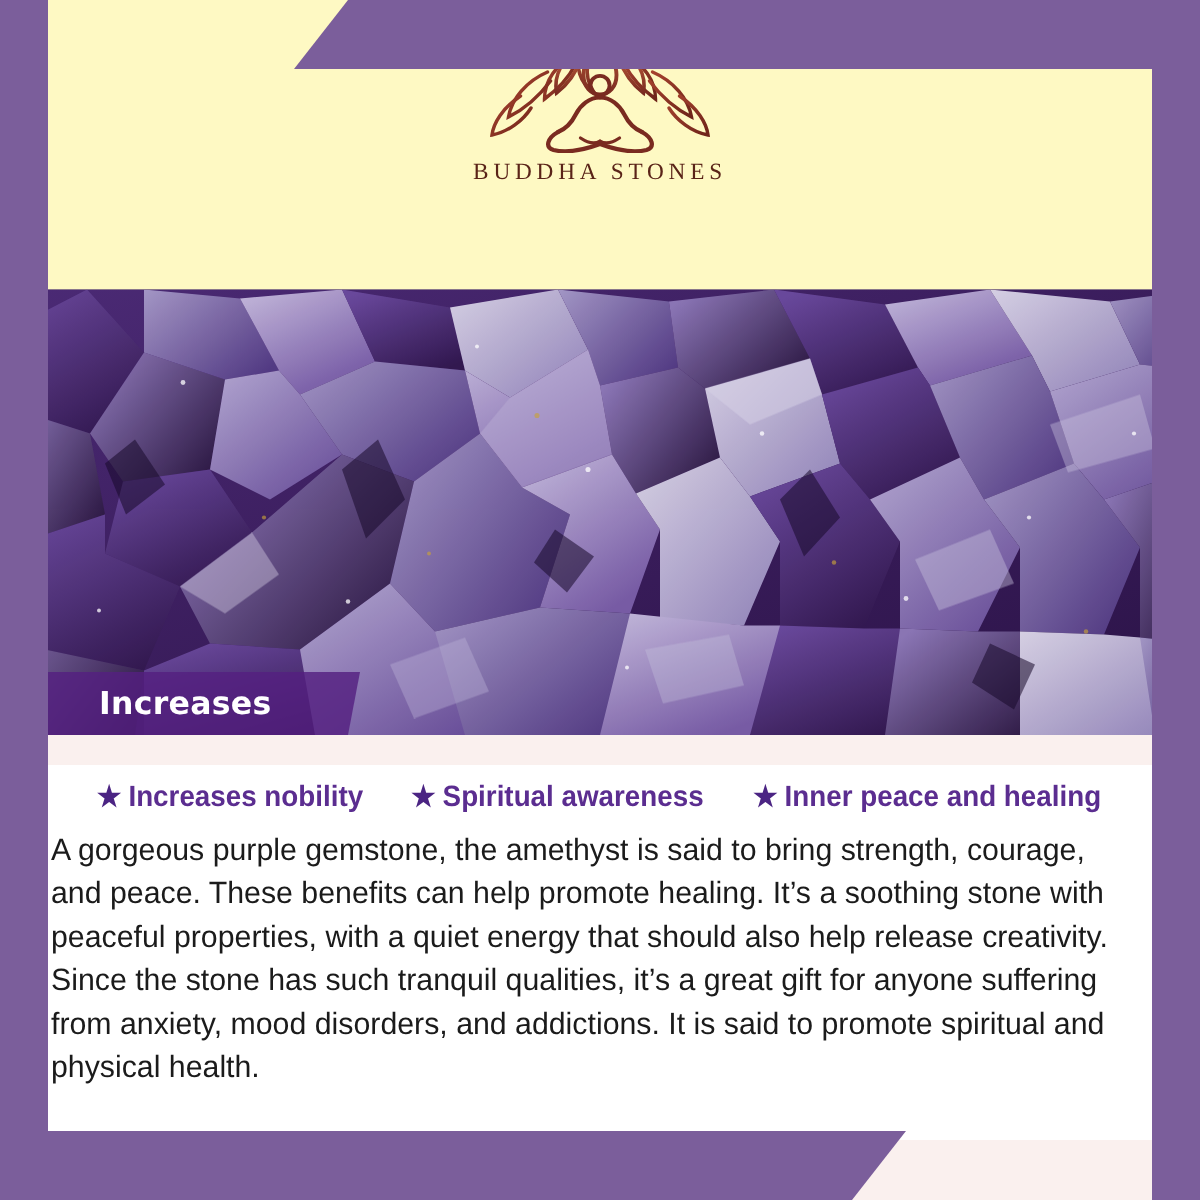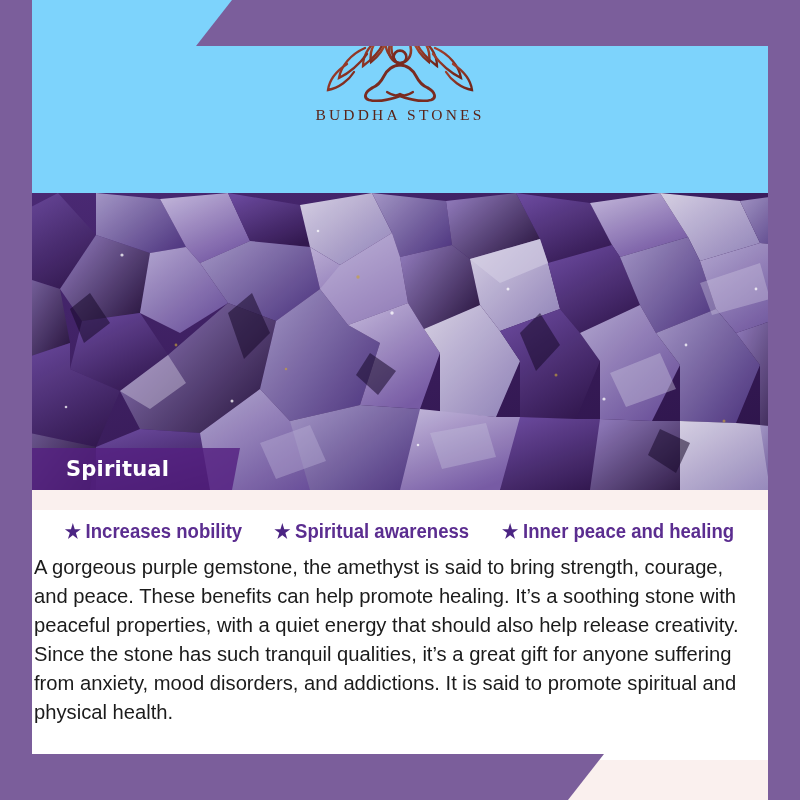--- a/index.html
+++ b/index.html
@@ -13,21 +13,21 @@
 
   
   #frame { position:absolute; inset:0; width:800px; height:800px; z-index:40; pointer-events:none; }
 
   
   .page { position:absolute; left:0; top:0; width:800px; height:800px; z-index:5; }
 
   
   .header {
     position:absolute; left:0; top:0; width:800px; height:193px;
-    background:#7dd3fc;
+    background:#fef9c3;
   }
 
   .logo-wrap {
     position:absolute; left:0; top:16px; width:800px;
     display:flex; flex-direction:column; align-items:center;
   }
   .logo-mark { width:150px; height:86px; display:block; }
   .logo-text {
     margin-top:4px;
     font-family:"Liberation Serif", serif;
@@ -293,21 +293,21 @@
           <circle cx="556" cy="182" r="1.5"></circle>
         <circle cx="176" cy="152" r="1.4"></circle>
           <circle cx="724" cy="228" r="1.5"></circle>
         <circle cx="286" cy="176" r="1.3"></circle>
       </g>
     </svg>
   </div>
 
   <div class="stone-banner">
     <div class="bshape"></div>
-    <div class="blabel">Spiritual</div>
+    <div class="blabel">Increases</div>
   </div>
 
   <div class="cream-strip"></div>
 
   <div class="content">
 
     <div class="benefits">
       <div class="benefit">
         <span class="star">★</span>
         <span>Increases nobility</span>

